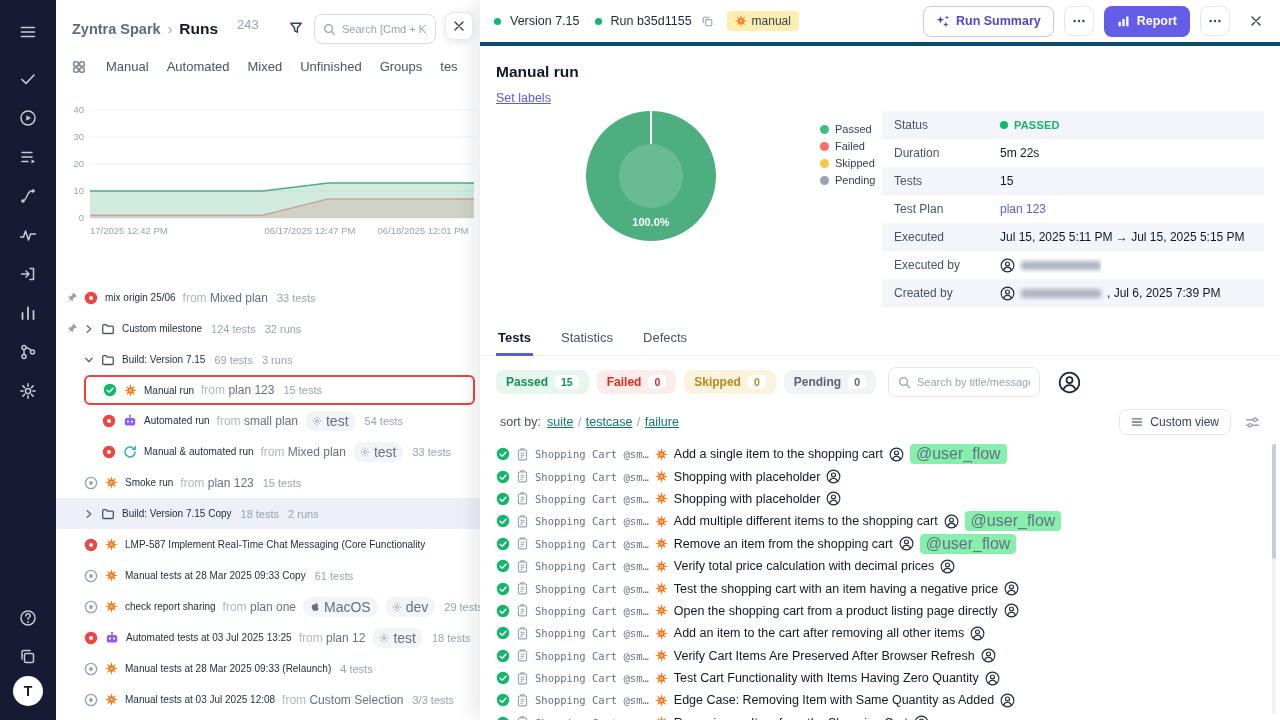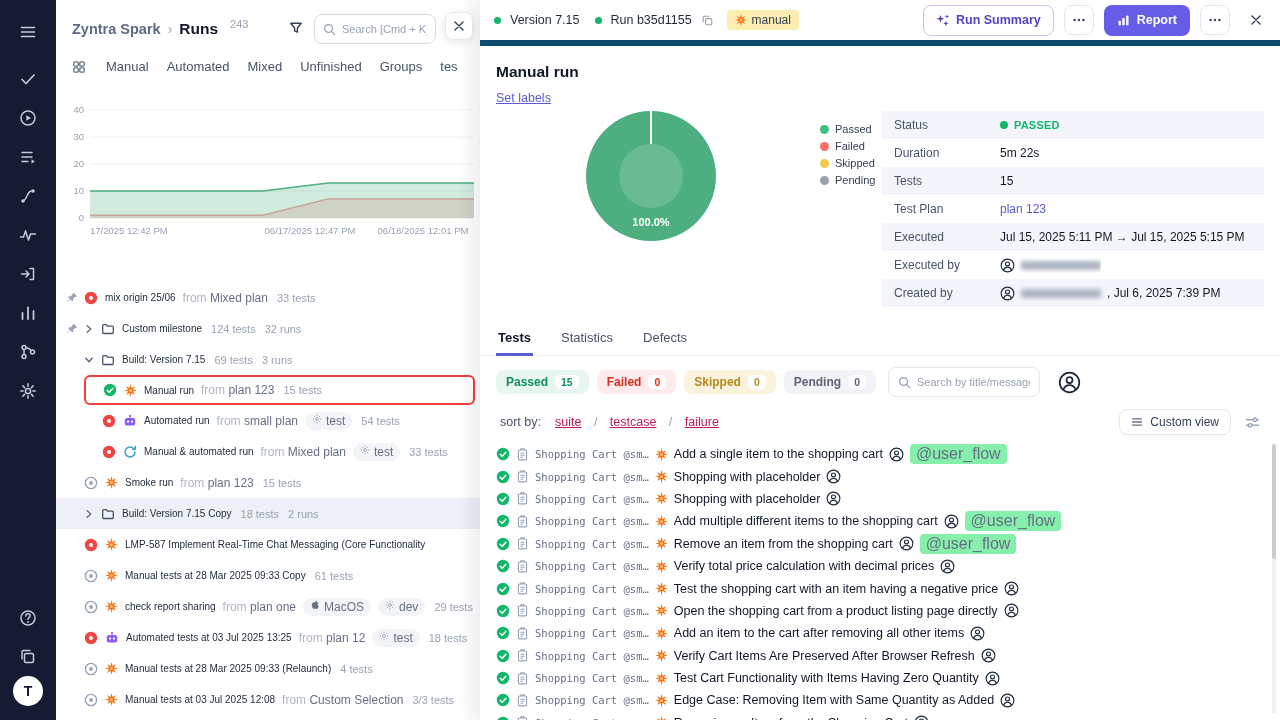--- a/index.html
+++ b/index.html
@@ -13,21 +13,21 @@
   .ric.menu{margin-bottom:8px}
   .rail .spacer{flex:1}
   .avatar{width:30px;height:30px;border-radius:50%;background:#fff;color:#171a33;display:flex;align-items:center;justify-content:center;font-weight:700;font-size:14px;cursor:pointer}
 
   
   .left{flex:0 0 424px;position:relative;display:flex;flex-direction:column;overflow:hidden;background:#fff}
   .lp-head{display:flex;align-items:center;gap:7px;padding:14px 44px 6px 16px}
   .crumb-project{font-size:14.5px;font-weight:600;color:#5d6b82;white-space:nowrap}
   .crumb-sep{color:#98a2b3;font-size:14px}
   .crumb-page{font-size:15.5px;font-weight:700;color:#101828}
-  .crumb-count{font-size:11px;color:#98a2b3;margin:-10px 0 0 5px}
+  .crumb-count{font-size:13px;color:#98a2b3;margin:-10px 0 0 12px}
   .funnel-btn{margin-left:auto;background:none;border:none;cursor:pointer;display:flex;padding:4px}
   .lp-search{display:flex;align-items:center;gap:6px;border:1px solid #d7dbe3;border-radius:8px;height:30px;padding:0 8px;flex:0 0 122px}
   .lp-search input{border:none;outline:none;width:100%;font-size:11px;color:#667085;font-family:inherit;background:transparent}
   input::placeholder{color:#98a2b3}
   .lp-close{position:absolute;top:12px;right:7px;width:28px;height:28px;border:1px solid #e4e7ec;border-radius:8px;background:#fff;display:flex;align-items:center;justify-content:center;box-shadow:0 2px 8px rgba(16,24,40,.10);cursor:pointer;z-index:6}
 
   .ltabs{display:flex;align-items:center;gap:18px;padding:9px 0 6px 16px;white-space:nowrap;overflow:hidden}
   .ltab{font-size:13px;color:#475467;cursor:pointer}
   .ltab-icon{display:flex;margin-right:2px}
 
@@ -40,26 +40,26 @@
   .run-row.child{padding-left:46px}
   .run-row.sel{margin-left:28px;margin-right:5px;padding-left:17px;height:30px;border:2px solid #ee4040;border-radius:6px}
   .run-row.hl{background:#edf0f7}
   .pin{position:absolute;left:11px;top:10px;display:flex}
   .chev{display:flex;flex:0 0 auto}
   .sic{display:flex;flex:0 0 auto}
   .rtitle{font-size:10px;color:#1d2939;font-weight:500}
   .rfrom{font-size:12px;color:#98a2b3}
   .rfrom i{font-style:normal;color:#b0b7c3}
   .rfrom b{font-weight:500;color:#667085}
-  .rchip{display:inline-flex;gap:4px;background:#f2f4f7;border-radius:10px;padding:2px 7px;font-size:12px;color:#667085}
+  .rchip{display:inline-flex;align-items:center;gap:4px;background:#f2f4f7;border-radius:10px;padding:2px 7px;font-size:14px;color:#667085}
   .rmeta{font-size:11px;color:#98a2b3;margin-left:2px}
 
   
   .right{flex:1;min-width:0;display:flex;flex-direction:column;background:#fff;box-shadow:-7px 0 18px rgba(16,24,40,.09);position:relative;z-index:2}
-  .topbar{display:flex;align-items:center;gap:9px;height:46px;padding:0 14px;border-bottom:6px solid #0c4a6e;flex:0 0 46px}
+  .topbar{display:flex;align-items:center;gap:9px;height:46px;padding:0 14px;border-bottom:4px solid #0c4a6e;flex:0 0 46px}
   .tb-dot{width:7px;height:7px;border-radius:50%;background:#12b76a;flex:0 0 auto}
   .tb-text{font-size:12.5px;color:#1d2939}
   .tb-copy{display:flex;cursor:pointer}
   .badge-manual{display:inline-flex;align-items:center;gap:5px;background:#fbeeb0;border-radius:4px;padding:3px 8px;font-size:12px;color:#344054;margin-left:4px}
   .badge-manual svg{width:12px;height:12px}
   .tb-actions{margin-left:auto;display:flex;align-items:center;gap:10px}
   .btn-outline{display:inline-flex;align-items:center;gap:7px;height:31px;padding:0 12px;border:1px solid #c6c5ef;border-radius:8px;background:#fff;color:#4f46c8;font-size:12.5px;font-weight:600;cursor:pointer;font-family:inherit}
   .btn-primary{display:inline-flex;align-items:center;gap:7px;height:31px;padding:0 13px;border:none;border-radius:8px;background:#655ce8;color:#fff;font-size:12.5px;font-weight:600;cursor:pointer;font-family:inherit}
   .btn-icon{width:30px;height:30px;border:1px solid #e4e7ec;border-radius:8px;background:#fff;display:flex;align-items:center;justify-content:center;cursor:pointer}
   .btn-plain{border:none;background:none;display:flex;align-items:center;justify-content:center;cursor:pointer;padding:4px;margin-left:6px}
@@ -99,21 +99,21 @@
   .chip.failed{background:#fdeceb;color:#d92d20}
   .chip.skipped{background:#fbf3dd;color:#b58a1f}
   .chip.pending{background:#f1f3f7;color:#5b6475}
   .chip-search{display:flex;align-items:center;gap:6px;border:1px solid #e4e7ec;border-radius:8px;height:30px;padding:0 9px;width:152px;margin-left:4px}
   .chip-search input{border:none;outline:none;font-size:11px;width:100%;font-family:inherit;background:transparent}
   .assignee-btn{margin-left:10px;background:none;border:none;cursor:pointer;padding:0;display:flex}
   .assignee-btn svg{width:23px;height:23px}
 
   .sort-row{display:flex;align-items:center;padding:7px 20px 5px;font-size:12.5px;color:#475467;flex:0 0 auto}
   .sort-options{margin-left:5px}
-  .slink{color:#be185d;text-decoration:underline;cursor:pointer;margin:0 9px}
+  .slink{color:#0f766e;text-decoration:underline;cursor:pointer;margin:0 1px}
   .ssep{color:#98a2b3}
   .cv-btn{margin-left:auto;display:inline-flex;align-items:center;gap:7px;border:1px solid #e4e7ec;border-radius:8px;background:#fff;padding:5px 11px;font-size:12px;color:#344054;cursor:pointer;font-family:inherit}
   .sliders{margin-left:14px;cursor:pointer;display:flex}
 
   .tests{flex:1;position:relative;overflow:hidden;padding-top:3px}
   .test-row{display:flex;align-items:center;gap:6px;height:22.4px;padding:0 28px 0 16px;white-space:nowrap;overflow:hidden;cursor:pointer}
   .tic{display:flex;flex:0 0 auto}
   .suite{font-family:"DejaVu Sans Mono",monospace;font-size:10.5px;color:#667085}
   .ttitle{font-size:12.5px;color:#101828}
   .ttag{font-family:Liberation Sans, sans-serif;font-size:16px;color:#667085;background:#86efac;border-radius:4px;padding:1px 6px}

